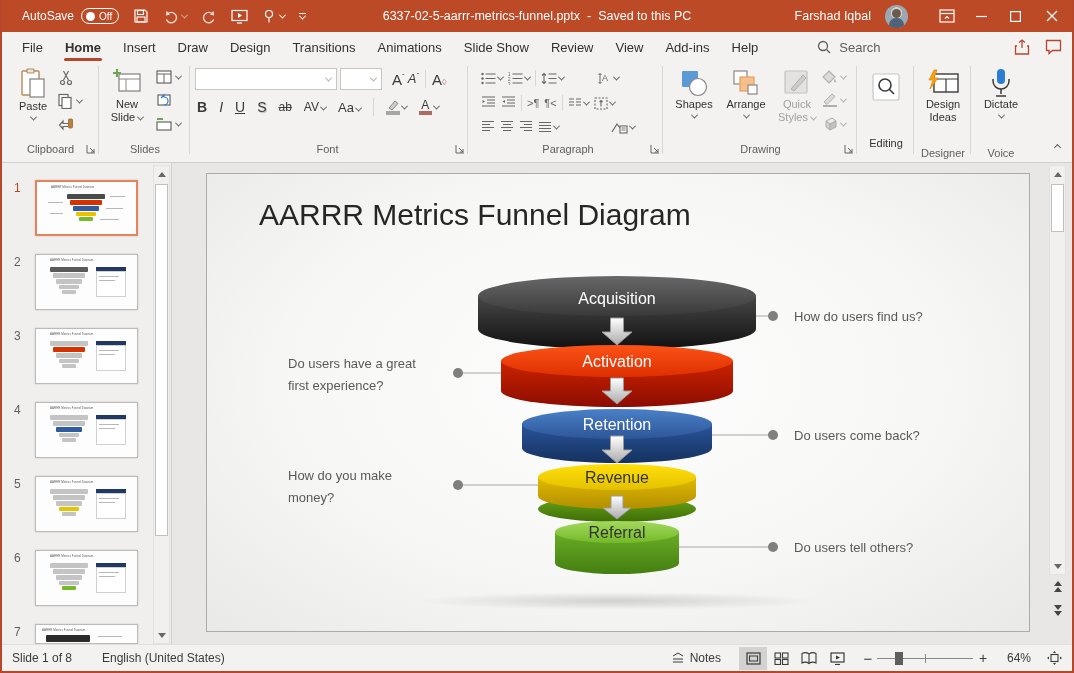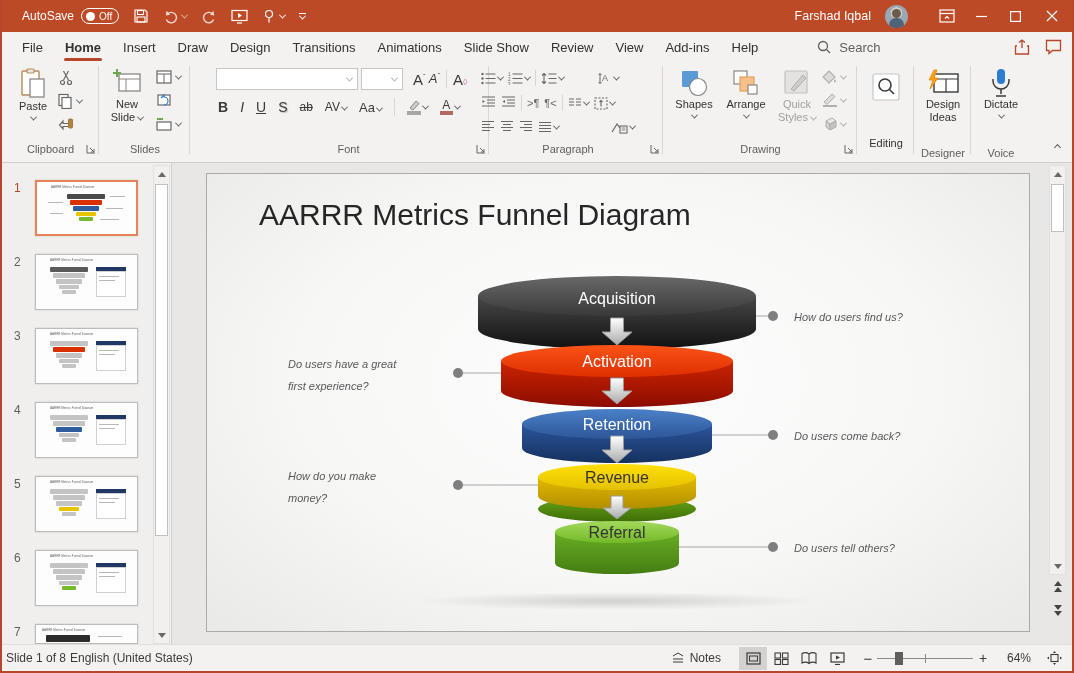--- a/index.html
+++ b/index.html
@@ -55,35 +55,35 @@
 .mini { position:absolute; inset:0; background:#fdfdfd; border:1px solid #bdbbb9; box-shadow:0 0 2px rgba(0,0,0,.15); overflow:hidden; }
 .thumb.sel .mini { border:2px solid #e8825a; }
 .mini .mtitle { position:absolute; left:14px; top:3px; font-size:6px; color:#666; white-space:nowrap; transform:scale(.5); transform-origin:0 0; width:200%; }
 .mbar { position:absolute; border-radius:1px; }
 .mini .rbox-h { position:absolute; background:#1f3864; }
 .mini .rbox-b { position:absolute; background:#fff; border:1px solid #d0d0d0; }
 .mini .rline { position:absolute; background:#b8b8b8; height:1px; }
 #canvas { flex:1 1 auto; background:#e8e7e5; position:relative; min-width:0; }
 #slide { position:absolute; left:34px; top:10px; width:824px; height:459px; background:radial-gradient(ellipse at 50% 45%, #fdfdfd 0%, #f7f7f6 55%, #e9e9e7 100%); border:1px solid #ababab; }
 #slide-title { position:absolute; left:52px; top:24px; font-size:30px; color:#262626; letter-spacing:0px; }
-.callout { position:absolute; font-size:11px; color:#595959; line-height:22px;font-style:italic; }
+.callout { position:absolute; font-size:13px; color:#595959; line-height:22px; }
 #funnel-svg { position:absolute; left:0; top:0; }
 
 
 .vscroll { position:absolute; width:17px; background:#f1f0ef; border:1px solid #e3e1df; }
 .sb-arrow { position:absolute; left:0; width:15px; height:16px; background:#f1f0ef; display:flex; align-items:center; justify-content:center; }
 .tri-up { width:0; height:0; border-left:4px solid transparent; border-right:4px solid transparent; border-bottom:5px solid #6a6866; }
 .tri-down { width:0; height:0; border-left:4px solid transparent; border-right:4px solid transparent; border-top:5px solid #6a6866; }
 .sb-thumb { position:absolute; left:1px; width:13px; background:#fff; border:1px solid #c1bfbd; }
 .dblarrow { position:absolute; display:flex; flex-direction:column; align-items:center; gap:1px; width:17px; }
 
 
 #statusbar { height:27px; background:#f3f2f1; border-top:1px solid #e1dfdd; display:flex; align-items:center; font-size:12px; color:#3b3a39; position:relative; flex:0 0 27px; }
 #sb-left { display:flex; align-items:center; }
-#sb-slideinfo { padding-left:4px; width:68px; }
+#sb-slideinfo { padding-left:10px; width:100px; }
 #sb-right { position:absolute; right:6px; display:flex; align-items:center; height:27px; }
 .sb-btn { height:23px; display:flex; align-items:center; justify-content:center; }
 </style>
 </head>
 <body>
 
 <div id="window">
 
   <div id="titlebar">
     <div class="qat">
@@ -125,20 +125,25 @@
         <svg class="wicon" width="14" height="15" viewBox="0 0 14 15">
             <circle cx="7" cy="5" r="3.5" fill="none" stroke="#fff" stroke-width="1.2"></circle>
             <path d="M7 8.5 v5" stroke="#fff" stroke-width="1.2"></path>
           </svg>
         <span class="chev" style="border-color:#fff;"></span>
       </span>
       <span style="display:flex;flex-direction:column;align-items:center;gap:1px;">
         <span style="width:7px;height:1px;background:#fff;"></span>
         <span class="chev" style="border-color:#fff;"></span>
       </span>
+    </div>
+    <div class="tb-title">
+      <span>6337-02-5-aarrr-metrics-funnel.pptx</span>
+      <span style="margin:0 7px;">-</span>
+      <span>Saved to this PC</span>
     </div>
     <div class="tb-right">
       <span class="tb-user">Farshad Iqbal</span>
       <span class="avatar"></span>
       <span class="cap-btn">
         <svg class="wicon" width="16" height="14" viewBox="0 0 16 14">
             <rect x="1" y="1" width="14" height="12" fill="none" stroke="#fff" stroke-width="1.2"></rect>
             <path d="M1 4.5 h14" stroke="#fff" stroke-width="1.2"></path>
             <path d="M6 9.5 l2 -2 2 2" fill="none" stroke="#fff" stroke-width="1.2"></path>
           </svg>
@@ -259,21 +264,21 @@
         <svg width="16" height="14" viewBox="0 0 16 14">
             <path d="M1 2 h6" stroke="#6aa84f" stroke-width="2"></path>
             <rect x="1" y="5" width="14" height="8" fill="#fff" stroke="#696765" stroke-width="1.2"></rect>
           </svg>
         <span class="chev"></span>
       </div>
       <div class="glabel">Slides</div>
       <div class="gdivider" style="right:0;"></div>
     </div>
 
-    <div class="rgroup" style="left:206px; width:281px;">
+    <div class="rgroup" style="left:185px; width:281px;">
       <div class="smallrow" style="left:8px; top:6px; gap:3px;">
         <span class="combo" style="width:142px;">
             <span class="chev dis"></span>
           </span>
         <span class="combo" style="width:42px;">
             <span class="chev dis"></span>
           </span>
         <span style="width:4px;"></span>
         <span class="fglyph" style="font-size:15px;">A<span style="font-size:8px;vertical-align:super;">ˆ</span></span>
         <span class="fglyph" style="font-size:13px;font-style:italic;">A<span style="font-size:8px;vertical-align:super;">ˇ</span></span>

